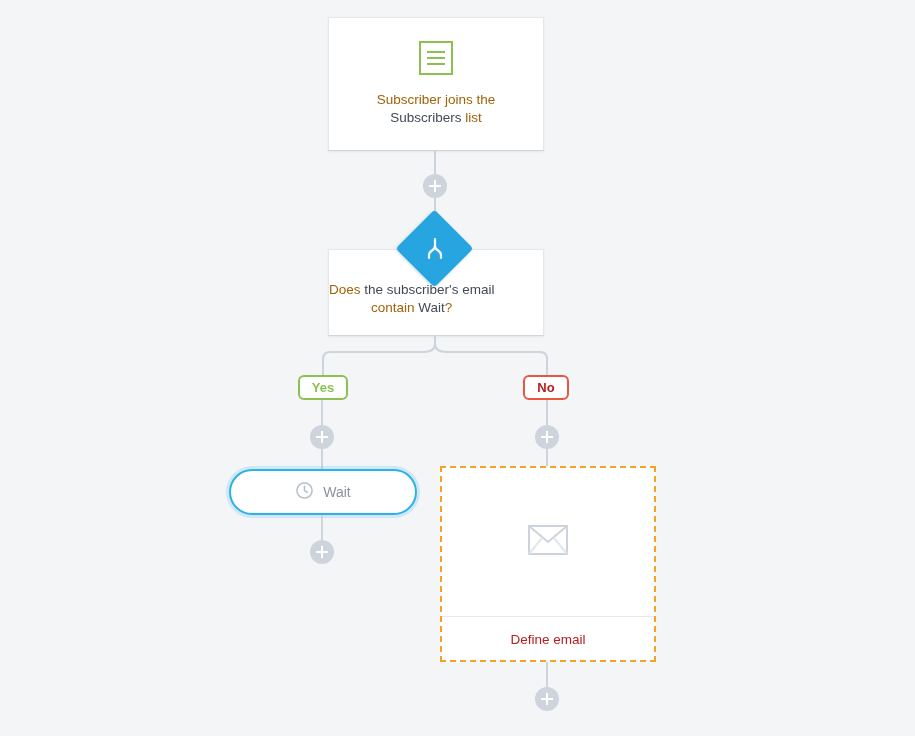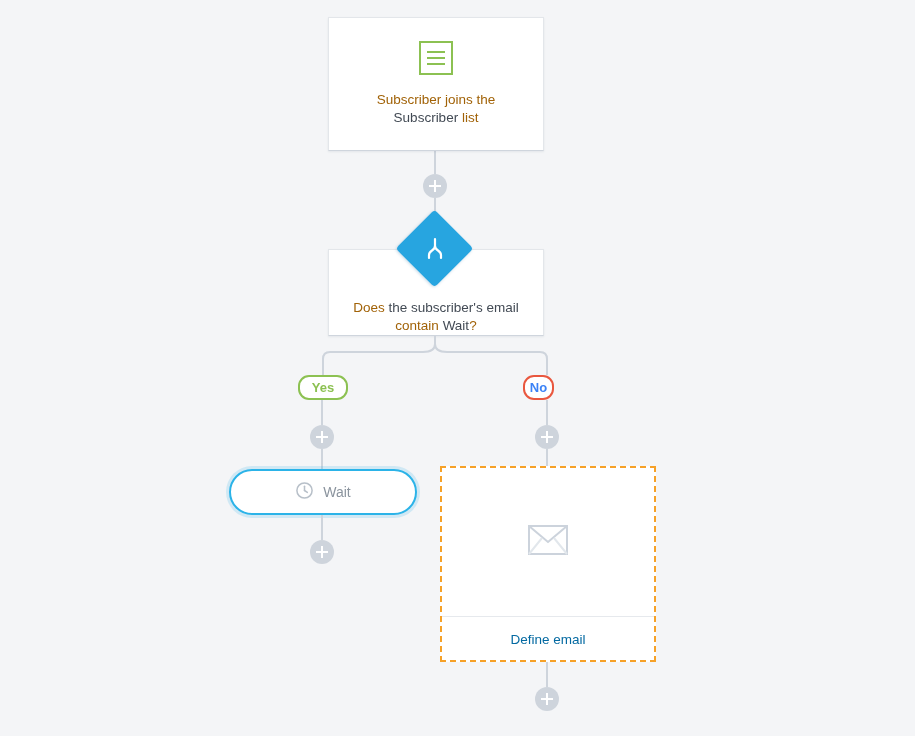--- a/index.html
+++ b/index.html
@@ -100,21 +100,22 @@
   .muted { color: #a16207; }
 
   
   .decision-card {
     left: 328px;
     top: 249px;
     width: 216px;
     height: 87px;
     display: flex;
     align-items: flex-end;
-    justify-content: center;
+    justify-content: flex-start;
+    padding-bottom: 18px;
   }
   .diamond {
     position: absolute;
     left: 407px;
     top: 221px;
     width: 55px;
     height: 55px;
     background: #27a5e0;
     transform: rotate(45deg);
     border-radius: 4px;
@@ -144,38 +145,38 @@
   
   .badge {
     position: absolute;
     box-sizing: border-box;
     height: 25px;
     padding: 0 9px;
     display: flex;
     align-items: center;
     justify-content: center;
     background: #ffffff;
-    border-radius: 11px;
+    border-radius: 6px;
     font-size: 13px;
     font-weight: bold;
     cursor: pointer;
   }
   .badge-yes {
     left: 298px;
     top: 375px;
     width: 50px;
     border: 2px solid #8cc152;
     color: #8cc152;
   }
   .badge-no {
     left: 523px;
     top: 375px;
-    width: 31px;
+    width: 46px;
     border: 2px solid #e9573f;
-    color: #3b82f6;
+    color: #b91c1c;
   }
 
   
   .wait-pill {
     position: absolute;
     left: 229px;
     top: 469px;
     width: 188px;
     height: 46px;
     box-sizing: border-box;
@@ -212,21 +213,21 @@
     align-items: center;
     justify-content: center;
     border-bottom: 1px solid #e6e9ed;
   }
   .email-footer {
     height: 44px;
     display: flex;
     align-items: center;
     justify-content: center;
     font-size: 13.5px;
-    color: #0369a1;
+    color: #b91c1c;
   }
 </style>
 </head>
 <body>
 
 <div id="canvas">
 
   <div class="vline" style="left:434px; top:151px; height:23px;"></div>
 
   <div class="plus-node" style="left:423px; top:174px;">
@@ -237,21 +238,21 @@
   <div class="vline" style="left:434px; top:198px; height:25px;"></div>
 
   <div class="card trigger-card">
     <div class="list-icon">
       <i></i>
       <i></i>
       <i></i>
     </div>
     <div class="card-text">
       <span class="muted">Subscriber joins the</span><br>
-      <span>Subscriber</span><span class="muted"> list</span>
+      <span>Subscribers</span><span class="muted"> list</span>
     </div>
   </div>
 
   <div class="card decision-card">
     <div class="card-text">
       <span class="muted">Does </span><span>the subscriber's email</span><br>
       <span class="muted">contain </span><span>Wait</span><span class="muted">?</span>
     </div>
   </div>
 

